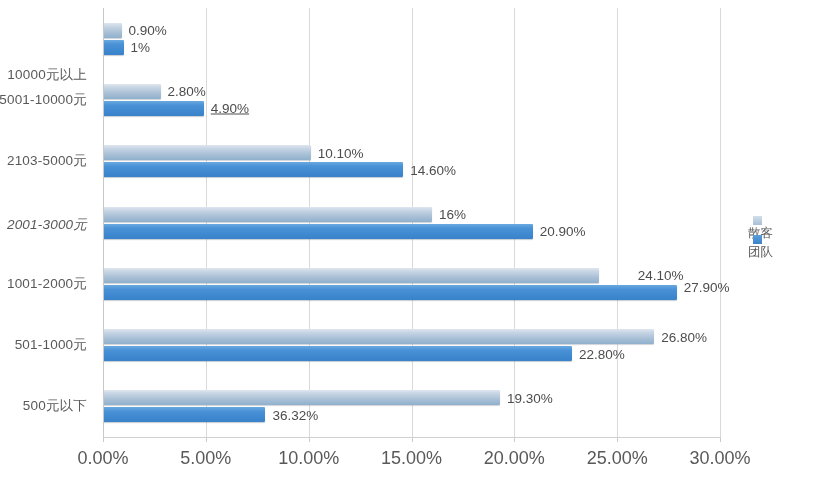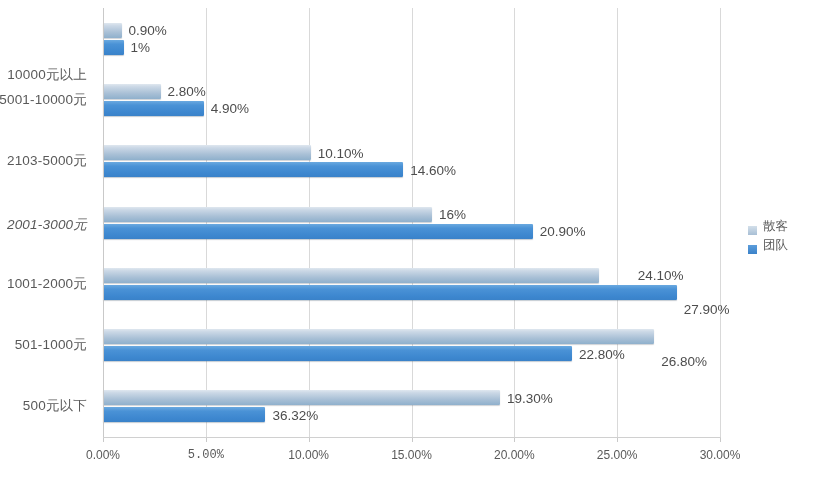--- a/index.html
+++ b/index.html
@@ -80,37 +80,38 @@
   
   .x-tick{
     position:absolute;
     top:438px;
     width:1px;height:4px;
     background:#c9c9c9;
   }
   .x-label{
     position:absolute;
     top:448px;
-    font-size:12px;
+    font-size:18px;
     color:#595959;
     transform:translateX(-50%);
     white-space:nowrap;
   }
 
   
   .legend{
     position:absolute;
     left:748px; top:216px;
     font-size:12.5px;
     color:#595959;
   }
   .legend-item{
     display:flex;
-    align-items:flex-end;
+    align-items:center;
     height:19px;
+    flex-direction:column;
   }
   .legend-swatch{
     width:9px;height:9px;
     margin-right:6px;
     flex:0 0 auto;
   }
   .legend-swatch.s0{background:linear-gradient(to bottom,#d3dfea,#a8bfd5);}
   .legend-swatch.s1{background:linear-gradient(to bottom,#5c9ddb,#3a82c9);}
   .legend-label{white-space:nowrap;}
 </style>
@@ -130,35 +131,35 @@
         <div class="gridline" style="left: 617px;"></div>
       </div>
     <div id="bars-layer">
         <div class="bar s0" style="top: 14.6429px; width: 18.51px; height: 15px;"></div>
         <div class="bar-value" style="left: 25.51px; top: 22.1429px;">0.90%</div>
         <div class="bar s1" style="top: 31.6429px; width: 20.5667px; height: 15px;"></div>
         <div class="bar-value" style="left: 27.5667px; top: 39.1429px;">1%</div>
         <div class="bar s0" style="top: 75.9286px; width: 57.5867px; height: 15px;"></div>
         <div class="bar-value" style="left: 64.5867px; top: 83.4286px;">2.80%</div>
         <div class="bar s1" style="top: 92.9286px; width: 100.777px; height: 15px;"></div>
-        <div class="bar-value" style="left: 107.777px; top: 100.429px;">4.90%</div>
+        <div class="bar-value" style="left: 107.777px; top: 100.429px; text-decoration: underline;">4.90%</div>
         <div class="bar s0" style="top: 137.214px; width: 207.723px; height: 15px;"></div>
         <div class="bar-value" style="left: 214.723px; top: 144.714px;">10.10%</div>
         <div class="bar s1" style="top: 154.214px; width: 300.273px; height: 15px;"></div>
         <div class="bar-value" style="left: 307.273px; top: 161.714px;">14.60%</div>
         <div class="bar s0" style="top: 198.5px; width: 329.067px; height: 15px;"></div>
         <div class="bar-value" style="left: 336.067px; top: 206px;">16%</div>
         <div class="bar s1" style="top: 215.5px; width: 429.843px; height: 15px;"></div>
         <div class="bar-value" style="left: 436.843px; top: 223px;">20.90%</div>
         <div class="bar s0" style="top: 259.786px; width: 495.657px; height: 15px;"></div>
         <div class="bar-value" style="left: 502.657px; top: 267.286px; margin-left: 32px;">24.10%</div>
         <div class="bar s1" style="top: 276.786px; width: 573.81px; height: 15px;"></div>
-        <div class="bar-value" style="left: 580.81px; top: 301px;">27.90%</div>
+        <div class="bar-value" style="left: 580.81px; top: 279px;">27.90%</div>
         <div class="bar s0" style="top: 321.071px; width: 551.187px; height: 15px;"></div>
-        <div class="bar-value" style="left: 558.187px; top: 328.571px; margin-top: 24px;">26.80%</div>
+        <div class="bar-value" style="left: 558.187px; top: 328.571px;">26.80%</div>
         <div class="bar s1" style="top: 338.071px; width: 468.92px; height: 15px;"></div>
         <div class="bar-value" style="left: 475.92px; top: 345.571px;">22.80%</div>
         <div class="bar s0" style="top: 382.357px; width: 396.937px; height: 15px;"></div>
         <div class="bar-value" style="left: 403.937px; top: 389.857px;">19.30%</div>
         <div class="bar s1" style="top: 399.357px; width: 162.477px; height: 15px;"></div>
         <div class="bar-value" style="left: 169.477px; top: 406.857px;">36.32%</div>
       </div>
   </div>
 
   <div class="axis-line"></div>
@@ -168,21 +169,21 @@
       <div class="y-label" style="top: 30.6429px; margin-top: 36px;">10000元以上</div>
       <div class="y-label" style="top: 91.9286px; margin-left: 36px;">5001-10000元</div>
       <div class="y-label" style="top: 153.214px;">2103-5000元</div>
       <div class="y-label" style="top: 217px; font-style: italic;">2001-3000元</div>
       <div class="y-label" style="top: 275.786px;">1001-2000元</div>
       <div class="y-label" style="top: 337.071px; margin-left: 9px;">501-1000元</div>
       <div class="y-label" style="top: 398.357px;">500元以下</div>
     </div>
   <div id="x-labels">
       <div class="x-label" style="left: 103px;">0.00%</div>
-      <div class="x-label" style="left: 205.833px; font-family: Liberation Mono, monospace;">5.00%</div>
+      <div class="x-label" style="left: 205.833px;">5.00%</div>
       <div class="x-label" style="left: 308.667px;">10.00%</div>
       <div class="x-label" style="left: 411.5px;">15.00%</div>
       <div class="x-label" style="left: 514.333px;">20.00%</div>
       <div class="x-label" style="left: 617.167px;">25.00%</div>
       <div class="x-label" style="left: 720px;">30.00%</div>
     </div>
 
   <div class="legend" id="legend">
       <div class="legend-item">
         <span class="legend-swatch s0"></span>

